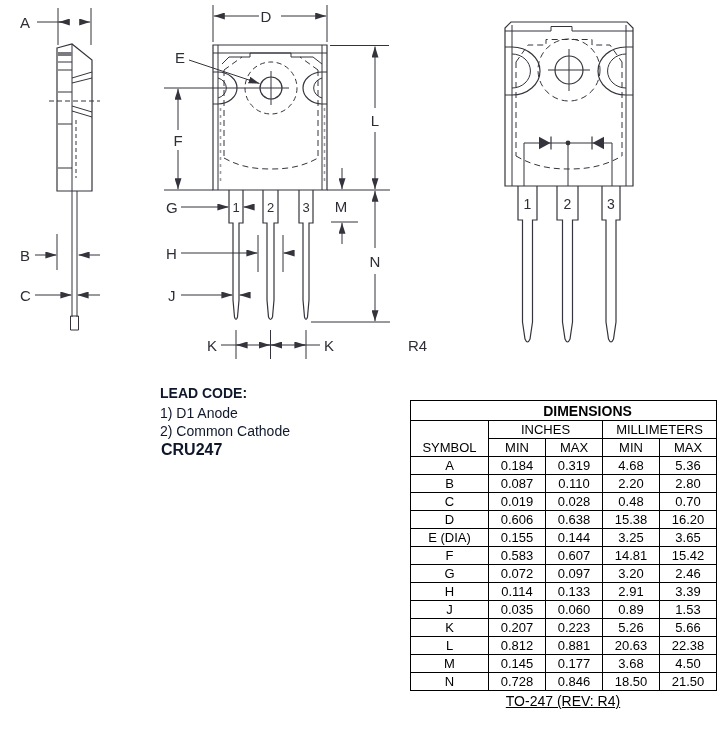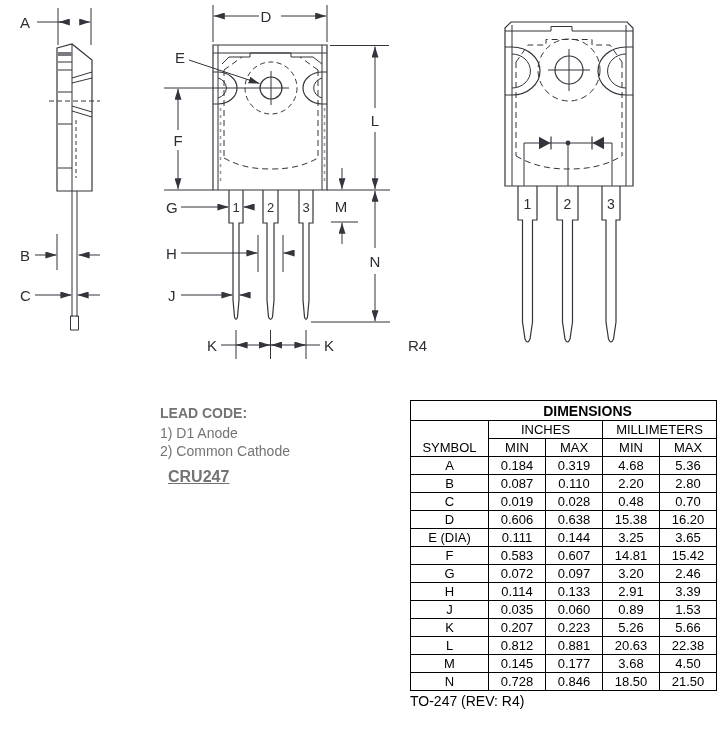--- a/index.html
+++ b/index.html
@@ -11,36 +11,36 @@
   svg text{
     font-family:"Liberation Sans",sans-serif;
     fill:#2e2f36;
     dominant-baseline:central;
   }
   .dimlbl{font-size:15px;}
   .pinlbl{font-size:13px;}
   .pinlbl2{font-size:14px;}
 
   
-  .lead-code{left:160px;top:404px;width:240px;font-size:14px;line-height:18px;color:#737373;}
+  .lead-code{left:160px;top:384px;width:240px;font-size:14px;line-height:18px;color:#0f172a;}
   .lead-code .hd{font-weight:bold;margin:0 0 2px 0;}
   .lead-code .item{margin:0;}
   .lead-code .marking-hd{font-weight:bold;margin:36px 0 6px 0;}
-  .lead-code .marking-val{font-weight:bold;font-size:16px;margin:8px;text-decoration:underline;}
+  .lead-code .marking-val{font-weight:bold;font-size:16px;margin:1px;}
 
   
   .tbl-wrap{left:410px;top:400px;width:306px;}
   .dim-table{border-collapse:collapse;table-layout:fixed;width:306px;font-size:13px;color:#000;}
   .dim-table td,.dim-table th{
     border:1.6px solid #000;text-align:center;vertical-align:middle;
     padding:0;height:17px;font-weight:normal;white-space:nowrap;overflow:hidden;
   }
   .dim-table .title-cell{font-weight:bold;font-size:14px;height:19px;padding-left:48px;}
   .dim-table .symbol-hd{vertical-align:bottom;padding-bottom:1px;}
-  .tbl-footer{width:306px;text-align:left;font-size:14px;color:#000;margin-top:2px;}
+  .tbl-footer{width:306px;text-align:center;font-size:14px;color:#000;margin-top:2px;text-decoration:underline;}
 </style>
 </head>
 <body>
 
 <svg class="abs" style="left:0;top:0" width="724" height="396" viewBox="0 0 724 396">
   <defs>
     <marker id="ah" viewBox="0 0 11 7" refX="11" refY="3.5" markerWidth="11" markerHeight="7" markerUnits="userSpaceOnUse" orient="auto">
       <path d="M0,0 L11,3.5 L0,7 Z" fill="#34353c"></path>
     </marker>
   </defs>
@@ -267,21 +267,21 @@
     </tr>
     <tr>
       <td>D</td>
       <td>0.606</td>
       <td>0.638</td>
       <td>15.38</td>
       <td>16.20</td>
     </tr>
     <tr>
       <td>E (DIA)</td>
-      <td>0.111</td>
+      <td>0.155</td>
       <td>0.144</td>
       <td>3.25</td>
       <td>3.65</td>
     </tr>
     <tr>
       <td>F</td>
       <td>0.583</td>
       <td>0.607</td>
       <td>14.81</td>
       <td>15.42</td>

